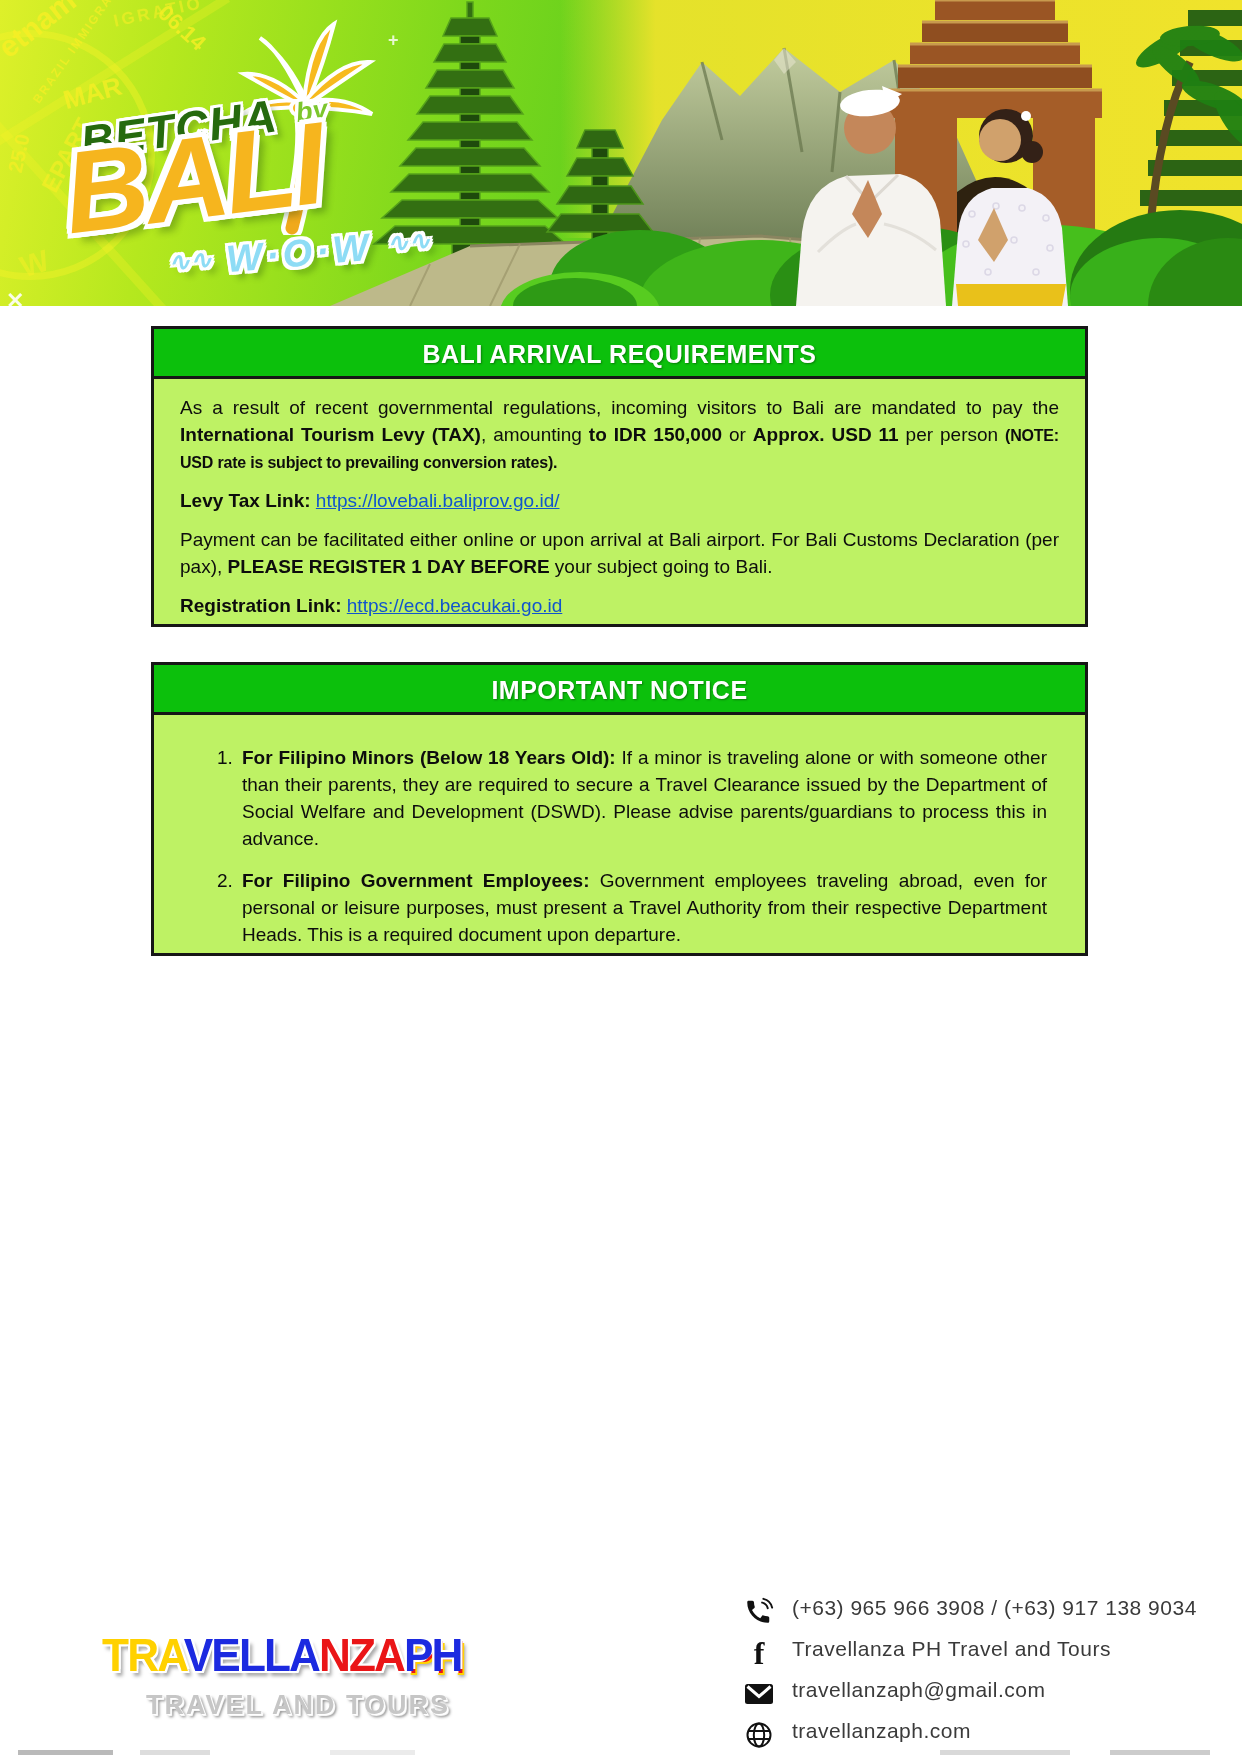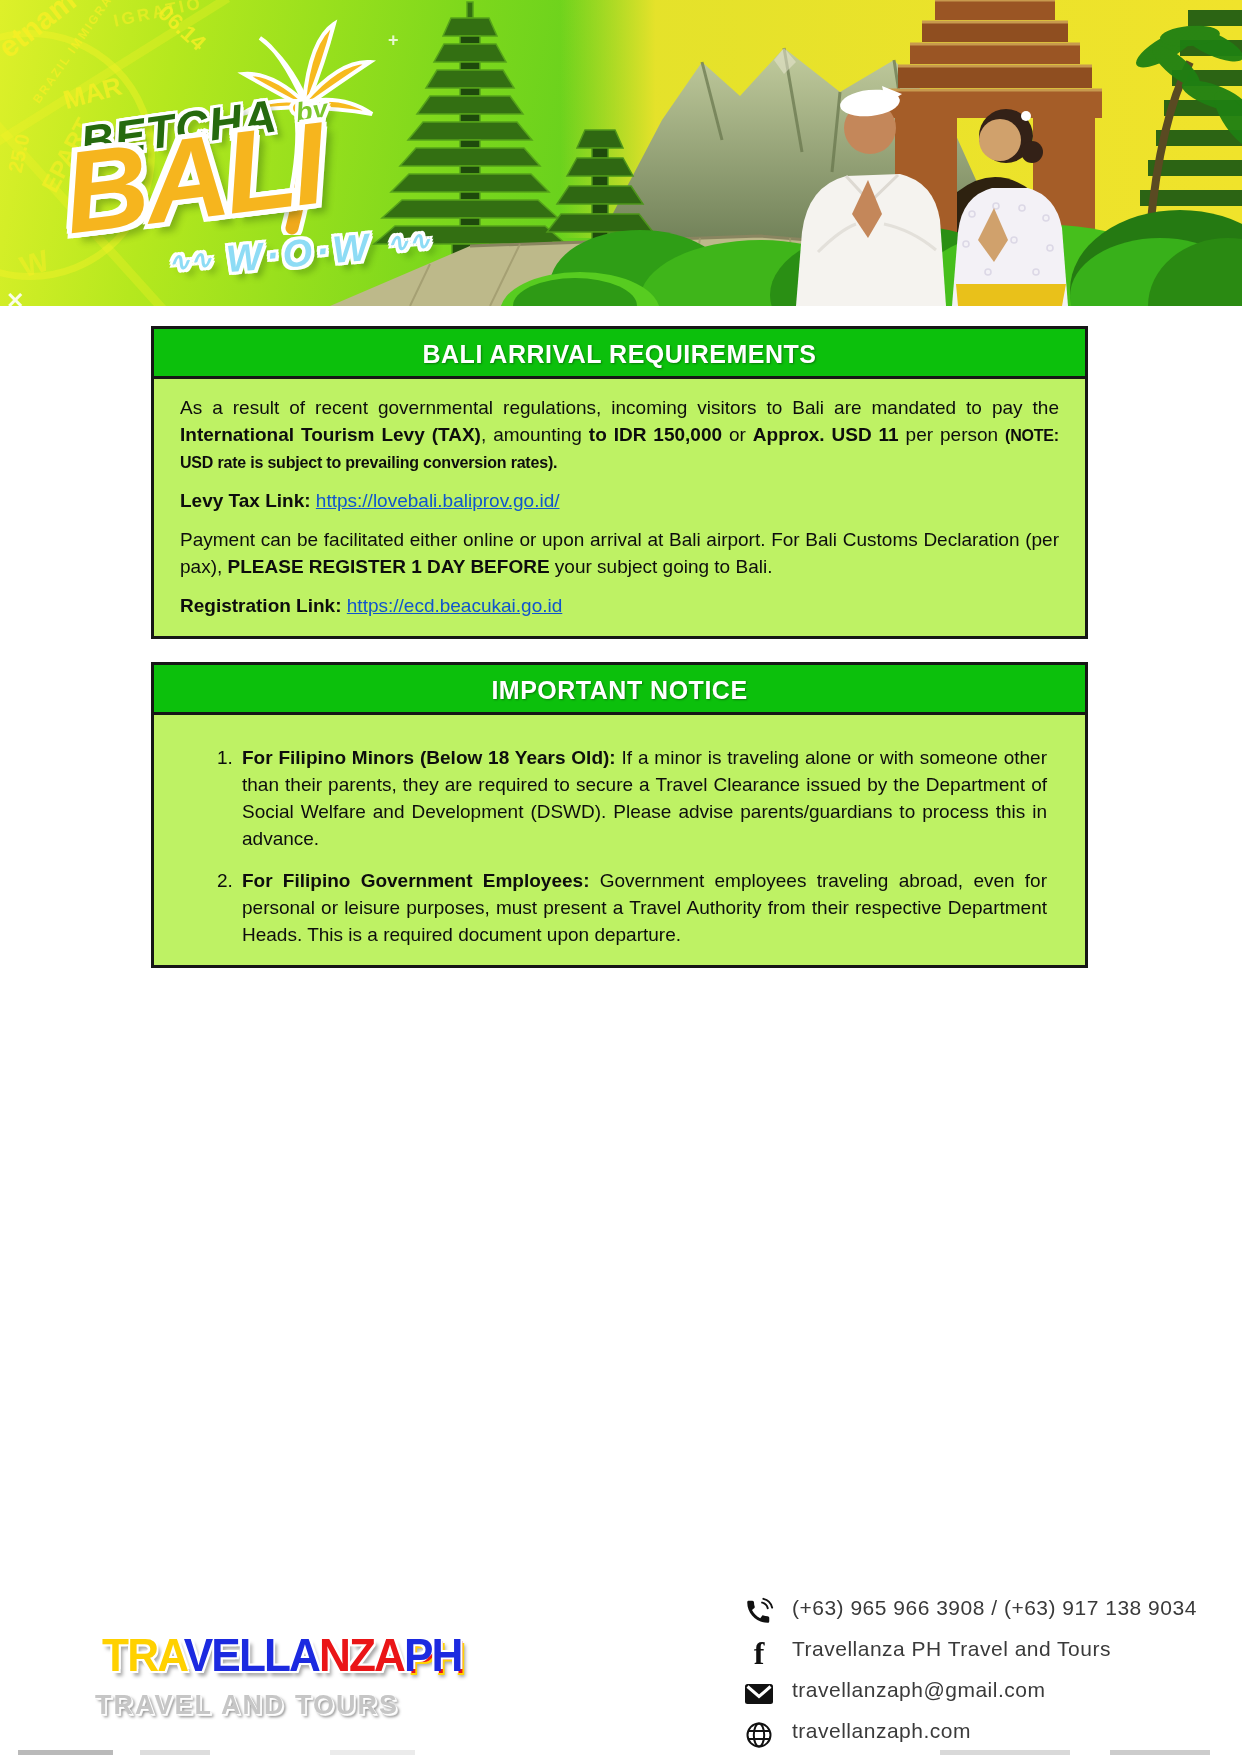--- a/index.html
+++ b/index.html
@@ -36,34 +36,34 @@
   .sp1{left:6px;top:288px;font-size:22px;opacity:.9}
   .sp2{left:388px;top:30px;font-size:18px;opacity:.8}
 
   
   :root{--green:#0cc00c;--link:#1155cc;--border:#161616}
   .section{position:absolute;left:151px;width:937px;background:#bef264;border:3px solid var(--border)}
   .sec1{top:326px}
   .sec2{top:662px}
   .section-header{height:50px;line-height:50px;text-align:center;background:var(--green);border-bottom:3px solid var(--border);
     color:#fff;font-size:25px;font-weight:bold;letter-spacing:.5px;text-shadow:1px 1px 2px rgba(0,0,0,.35)}
-  .section-body{padding:16px 26px 16px;font-size:19px;line-height:1.42;color:#0d0d0d}
+  .section-body{padding:16px 26px 4px;font-size:19px;line-height:1.42;color:#0d0d0d}
   .section-body p{margin:0 0 12px}
   .section-body p:last-child{margin-bottom:0}
   .just{text-align:justify}
   .b{font-weight:bold}
   .note{font-size:16px;font-weight:bold;letter-spacing:-.2px}
   .doc-link{color:var(--link);font-weight:normal;text-decoration:underline;cursor:pointer}
   .gap-top{margin-top:18px}
   .notice-list{margin:14px 12px 0;padding-left:46px}
   .notice-list li{margin-bottom:15px;padding-left:4px;text-align:justify}
   .notice-list li:last-child{margin-bottom:0}
 
   
-  .f-logo{position:absolute;left:95px;top:1628px;width:355px;text-align:left;z-index:2}
+  .f-logo{position:absolute;left:95px;top:1628px;width:355px;text-align:right;z-index:2}
   .f-word{font-size:46px;font-weight:900;letter-spacing:-2px;white-space:nowrap;transform:scaleX(.96);transform-origin:center;
     text-shadow:-2px -2px 0 #fff,2px -2px 0 #fff,-2px 2px 0 #fff,2px 2px 0 #fff,4px 5px 4px rgba(0,0,0,.35)}
   .f-tag{margin-top:8px;font-size:27px;font-weight:900;letter-spacing:2px;color:#c6c6c6;
     text-shadow:1px 1px 0 #fff,2px 2px 1px #fff,3px 3px 3px rgba(90,90,90,.8)}
   .contacts{position:absolute;left:742px;top:1596px;z-index:2}
   .c-row{display:flex;margin-bottom:9px;height:32px}
   .c-icon{width:34px;display:flex;justify-content:center;align-items:center;margin-right:16px;flex:0 0 34px}
   .c-text{font-size:21px;color:#3a3a3a;letter-spacing:.5px;white-space:nowrap}
   .fb-f{font-size:32px;font-weight:900;color:#111;font-family:"Liberation Serif",serif;line-height:1}
 

